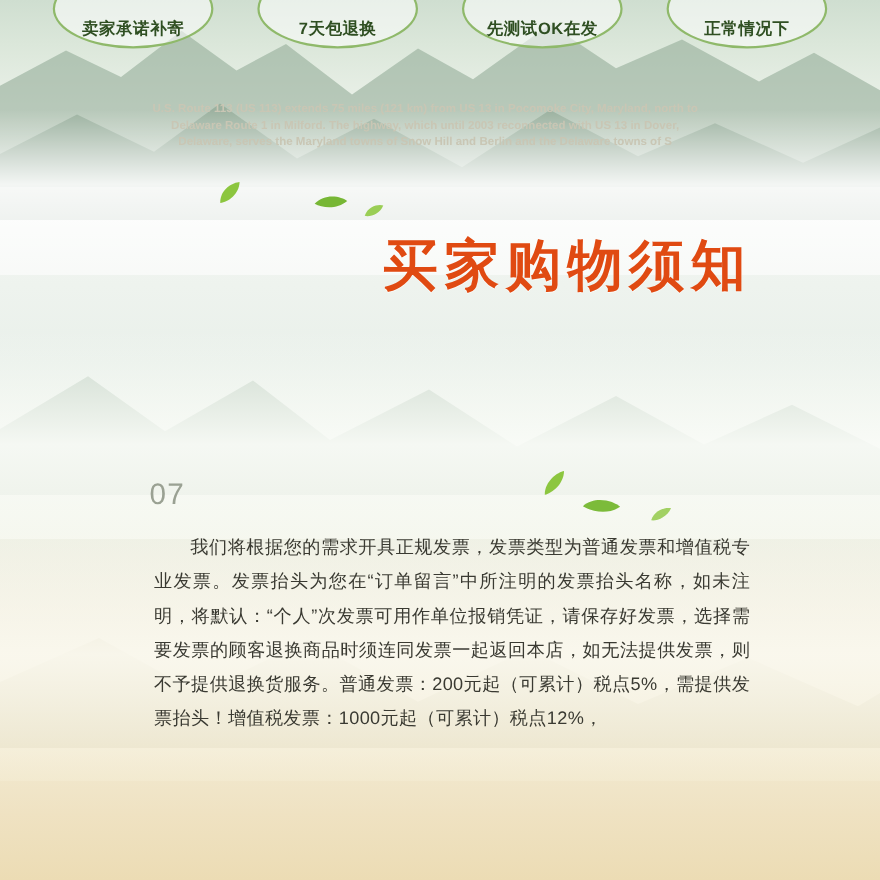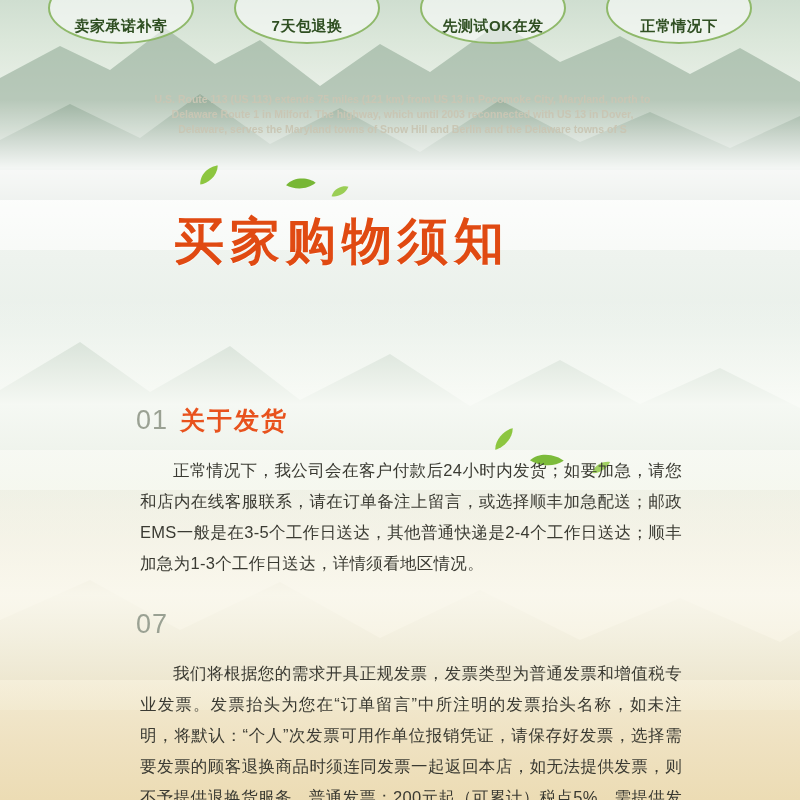--- a/index.html
+++ b/index.html
@@ -82,36 +82,36 @@
     color: #2f4f22;
     padding-bottom: 6px;
     letter-spacing: 0.5px;
     white-space: nowrap;
   }
 
   
   .eng-block {
     position: absolute;
     top: 92px;
-    left: 150px;
+    left: 134px;
     width: 505px;
     text-align: center;
     font-size: 10.5px;
     line-height: 15px;
     font-weight: bold;
     color: #c9c6b4;
   }
 
   
   .title-wrap {
     position: absolute;
     top: 208px;
     left: 0;
     width: 684px;
-    text-align: center;
+    text-align: right;
   }
   .title {
     display: inline-block;
     font-family: "DejaVu Serif", serif;
     font-size: 50px;
     font-weight: bold;
     letter-spacing: 6px;
     color: #e04a12;
     text-shadow: 0 1px 0 rgba(255,255,255,0.65);
   }
@@ -239,27 +239,20 @@
       </svg>
   </div>
   <div class="leaf" style="top:462px;left:590px;transform:rotate(-12deg);">
     <svg width="22" height="11" viewBox="0 0 22 11">
         <path d="M1,9 C6,0 17,0 21,2 C16,9 6,11 1,9 Z" fill="#a2d163"></path>
       </svg>
   </div>
 
   <div class="content">
 
-    <div class="section">
-      <div class="sec-head">
-        <span class="sec-num">01</span>
-        <span class="sec-title">关于发货</span>
-      </div>
-      <div class="sec-body">正常情况下，我公司会在客户付款后24小时内发货；如要加急，请您和店内在线客服联系，请在订单备注上留言，或选择顺丰加急配送；邮政EMS一般是在3-5个工作日送达，其他普通快递是2-4个工作日送达；顺丰加急为1-3个工作日送达，详情须看地区情况。</div>
-    </div>
 
     <div class="section" style="margin-top:30px;">
       <div class="sec-head">
         <span class="sec-num">07</span>
       </div>
       <div class="sec-body">我们将根据您的需求开具正规发票，发票类型为普通发票和增值税专业发票。发票抬头为您在“订单留言”中所注明的发票抬头名称，如未注明，将默认：“个人”次发票可用作单位报销凭证，请保存好发票，选择需要发票的顾客退换商品时须连同发票一起返回本店，如无法提供发票，则不予提供退换货服务。普通发票：200元起（可累计）税点5%，需提供发票抬头！增值税发票：1000元起（可累计）税点12%，</div>
     </div>
 
   </div>
 

